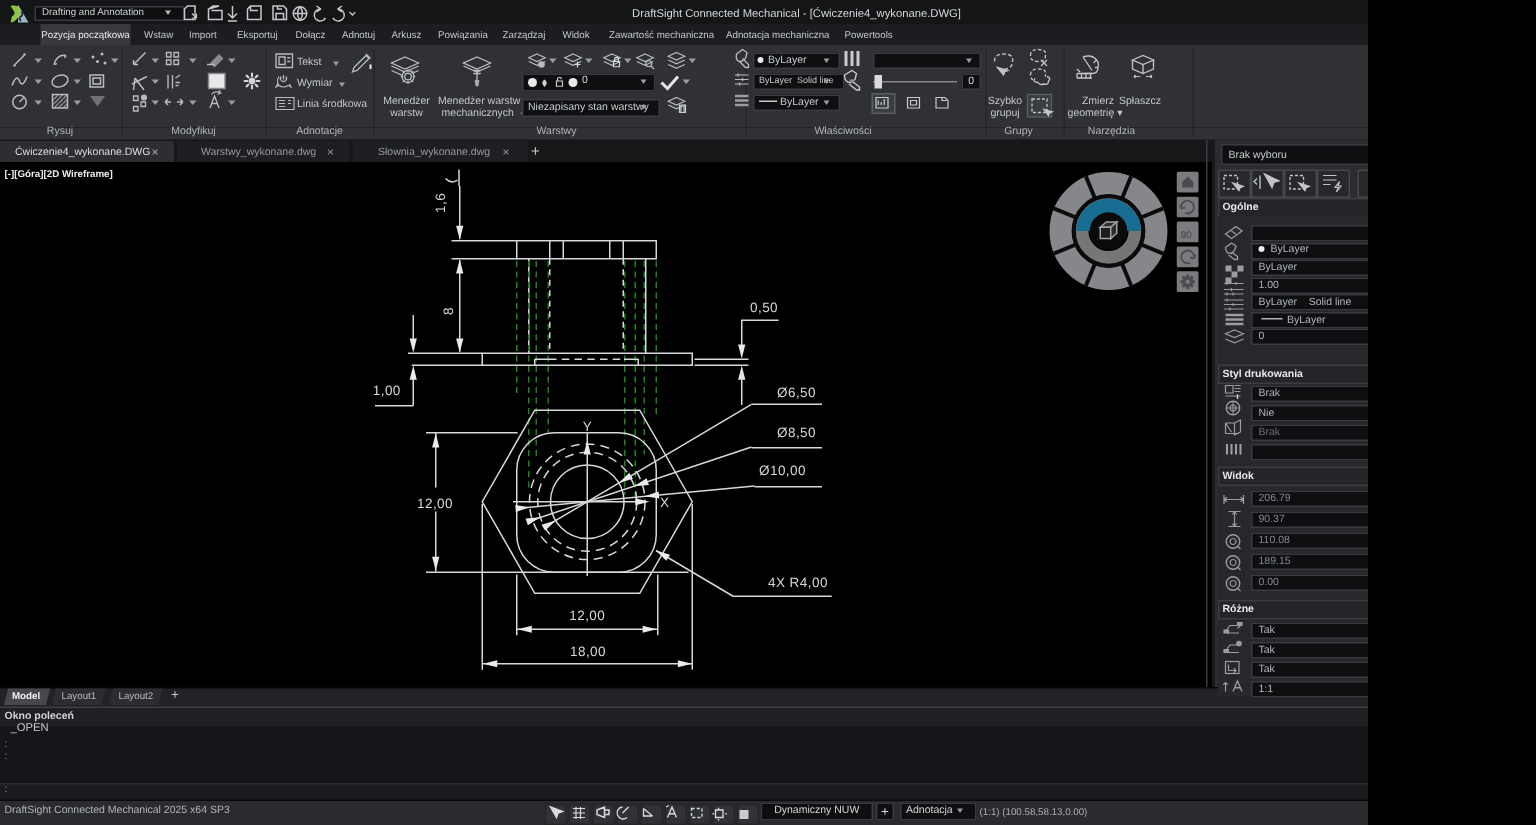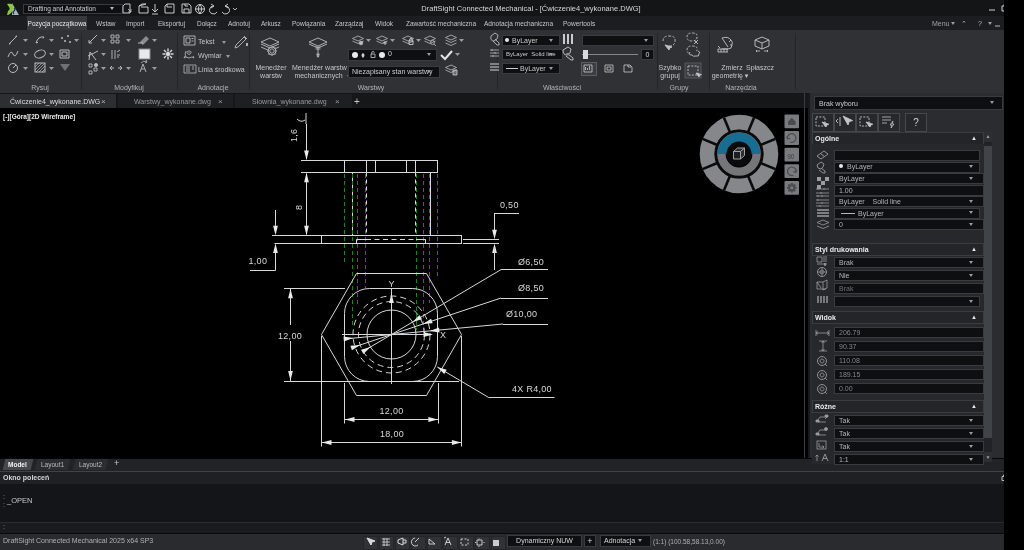--- a/index.html
+++ b/index.html
@@ -1,15 +1,15 @@
 <!DOCTYPE html>
 <html><head><meta charset="utf-8">
 <style>
 html,body{margin:0;padding:0;background:#000;}
-#app{position:relative;width:1004px;height:550px;overflow:hidden;background:#000;
+#app{position:relative;width:912px;height:550px;overflow:hidden;background:#000;
   font-family:"Liberation Sans",sans-serif;}
 .abs{position:absolute;}
 #titlebar{left:0;top:0;width:1024px;height:16px;background:#131517;}
 #menurow{left:0;top:16px;width:1024px;height:14px;background:#1b1d20;}
 #ribbon{left:0;top:30px;width:1024px;height:55px;background:#2f3135;}
 #grouplbl{left:0;top:85px;width:1024px;height:8px;background:#2f3135;border-bottom:1px solid #131517;}
 #doctabs{left:0;top:94px;width:1024px;height:14px;background:#151719;}
 #canvasarea{left:0;top:108px;width:1024px;height:350px;background:#000;}
 #modelbar{left:0;top:458px;width:1024px;height:12px;background:#212326;border-top:1px solid #060606;}
 #cmdhead{left:0;top:471px;width:1024px;height:12px;background:#1e2023;border-top:1px solid #404246;}
@@ -128,21 +128,21 @@
 
   <div class="t" style="left:3px;top:474px;font-weight:bold;color:#d4d5d7">Okno poleceń</div>
   <svg class="abs" style="left:1001px;top:474px" width="22" height="8" viewBox="0 0 22 8">
     <g stroke="#b9bbbd" stroke-width="1" fill="none">
       <path d="M1 2.5 h4 v4 h-4 z M2.5 2.5 v-1.5 h4 v4 h-1.5"></path>
       <path d="M14 1 l5 5 m0-5 l-5 5"></path>
     </g>
   </svg>
   <div class="t" style="left:3px;top:493px;color:#9a9c9e">:</div>
   <div class="t" style="left:3px;top:501px;color:#9a9c9e">:</div>
-  <div class="t" style="left:7px;top:497px;font-size:7.5px;color:#c6c8ca">_OPEN</div>
+  <div class="t" style="left:7px;top:481px;font-size:7.5px;color:#c6c8ca">_OPEN</div>
   <div class="t" style="left:3px;top:523px;color:#9a9c9e">:</div>
 
   <div class="t" style="left:3px;top:537px;color:#b0b2b5">DraftSight Connected Mechanical 2025  x64 SP3</div>
   <div class="sbox" style="left:363px"></div>
   <div class="sbox" style="left:379px"></div>
   <div class="sbox" style="left:395px"></div>
   <div class="sbox" style="left:411px"></div>
   <div class="sbox" style="left:427px"></div>
   <div class="sbox" style="left:443px"></div>
   <div class="sbox" style="left:459px"></div>

